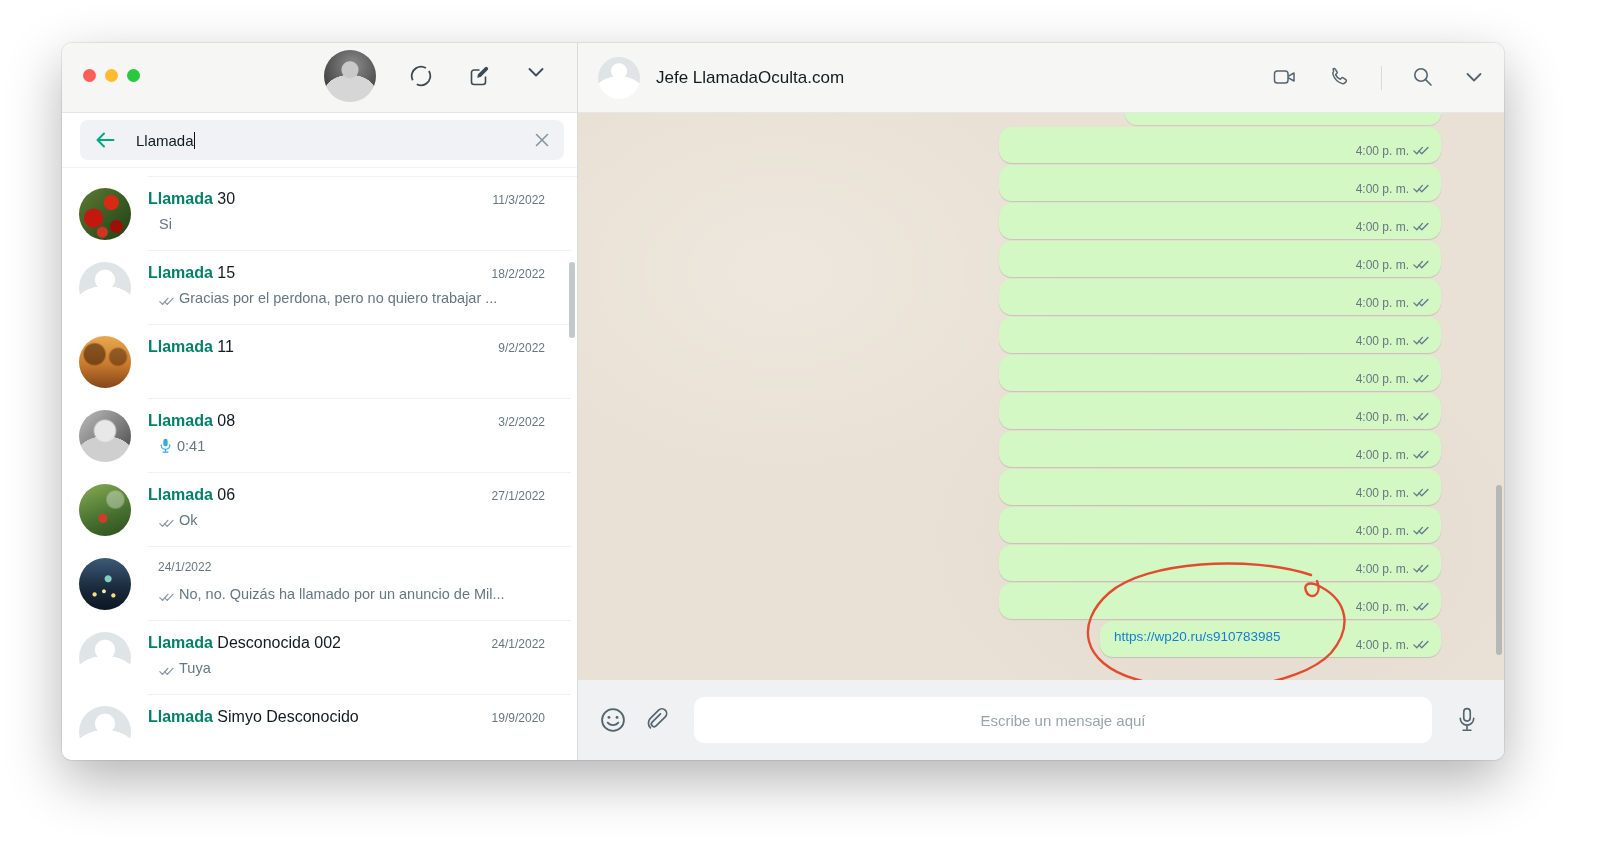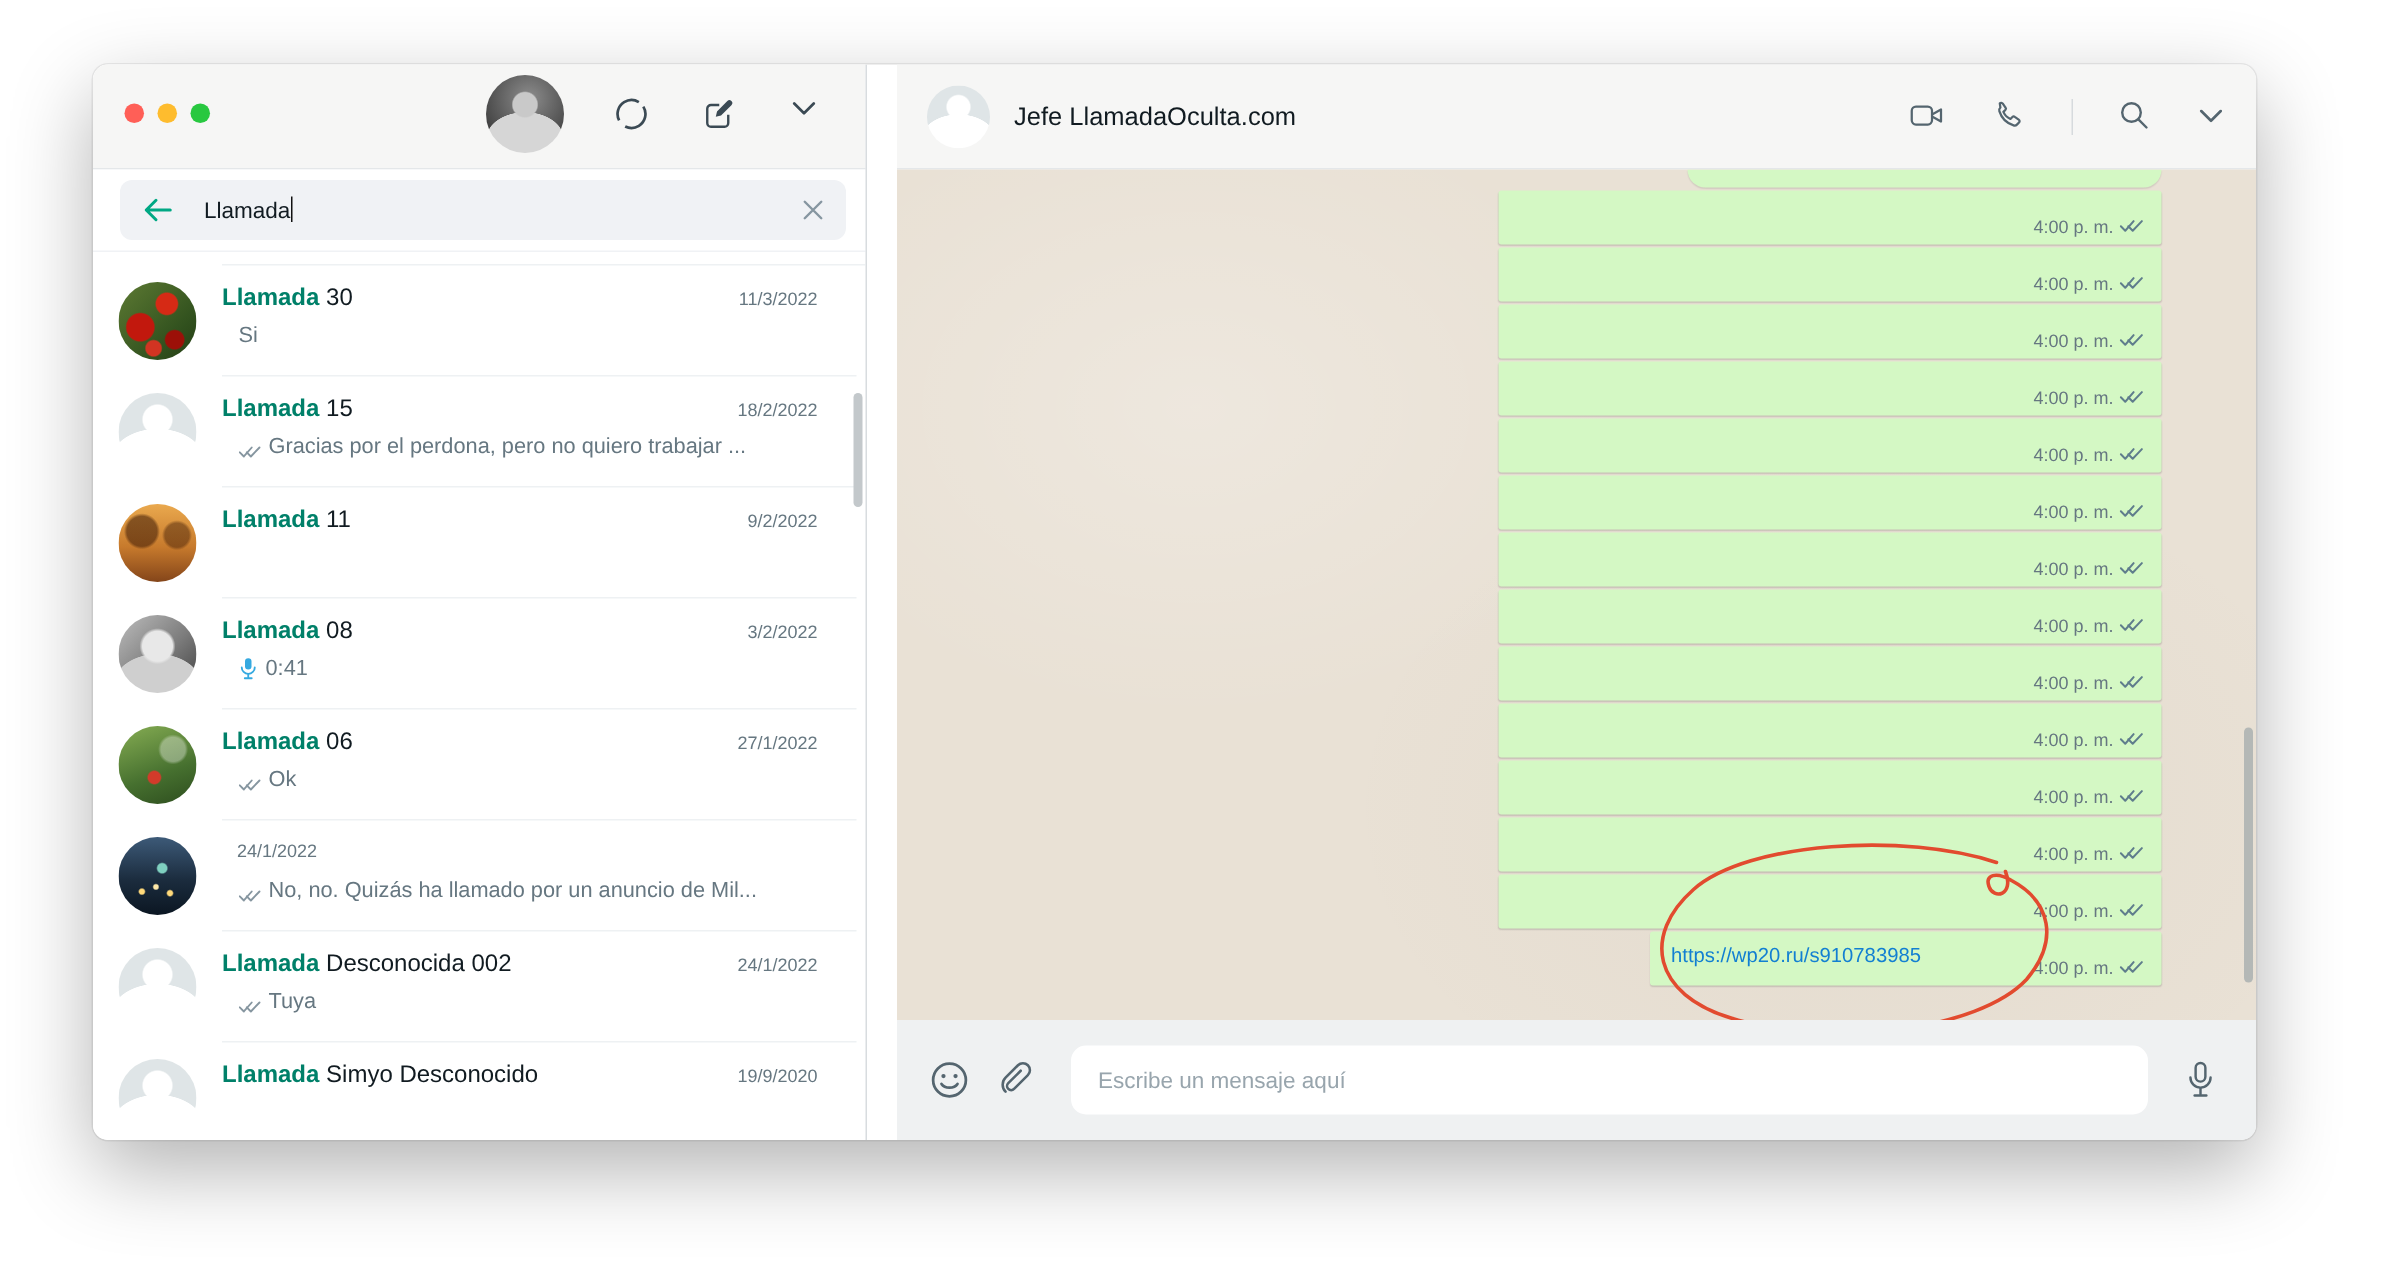--- a/index.html
+++ b/index.html
@@ -61,45 +61,45 @@
             radial-gradient(circle at 56% 40%, #7fd0c0 0 3px, transparent 4px),
             linear-gradient(180deg,#3d5a78,#1b2c3e 55%,#0b1622); }
   .row-top{ position:absolute; left:86px; top:13px; right:32px; display:flex; align-items:baseline; }
   .row-name{ font-size:16px; color:var(--ink); font-weight:500; white-space:nowrap; overflow:hidden; text-overflow:ellipsis; flex:1; }
   .row-name .hl{ color:var(--accent); font-weight:700; }
   .row-date{ font-size:12px; color:var(--meta); margin-left:10px; flex:none; }
   .row-preview{ position:absolute; left:86px; top:39px; right:40px; font-size:14.5px; color:var(--meta); white-space:nowrap; overflow:hidden; display:flex; align-items:flex-end; gap:5px;margin-left:11px; }
   .row-preview .chk{ color:#8696a0; flex:none; display:inline-flex; }
   .sb-scroll{ position:absolute; right:2px; top:219px; width:6px; height:76px; border-radius:3px; background:#c3c8cb; }
   
-  .chat{ position:relative; flex:1; height:100%; display:flex; flex-direction:column; border-left:1px solid #d8dcdf;padding-left:20px; }
+  .chat{ position:relative; flex:1; height:100%; display:flex; flex-direction:column; border-left:1px solid #d8dcdf; }
   .chat-header{ height:70px; background:#f6f6f5; border-bottom:1px solid #e4e7e9; display:flex; align-items:center; padding:0 22px 0 20px; flex:none; }
   .ch-avatar{ width:42px; height:42px; border-radius:50%; overflow:hidden; flex:none;
     background:radial-gradient(circle at 50% 34%, #ffffff 0 7.5px, transparent 8.5px),
     radial-gradient(25px 17px at 50% 86%, #ffffff 0 98%, transparent), #dfe5e7; }
   .ch-title{ margin-left:16px; font-size:17px; font-weight:500; color:var(--ink); flex:1; white-space:nowrap; overflow:hidden; }
   .ch-icons{ display:flex; align-items:center; gap:30px; color:var(--icon-soft); }
   .ch-icons .icon{ width:24px; height:24px; cursor:pointer; }
   .v-div{ width:1px; height:24px; background:#d6dadd; }
   .messages{ position:relative; flex:1; background:
       radial-gradient(420px 300px at 22% 28%, rgba(255,255,255,.22), transparent 70%),
       radial-gradient(480px 340px at 70% 75%, rgba(121,101,77,.05), transparent 70%),
       var(--chat-bg); overflow:hidden; }
   .bubbles{ position:absolute; top:0; right:63px; width:442px; display:flex; flex-direction:column; align-items:flex-end; gap:2px; }
-  .bubble{ position:relative; width:442px; height:36px; background:var(--bubble); border-radius:2px; box-shadow:0 1px 1px rgba(0,0,0,.14); }
+  .bubble{ position:relative; width:442px; height:36px; background:var(--bubble); border-radius:13px; box-shadow:0 1px 1px rgba(0,0,0,.14); }
   .bubble.partial{ width:316px; height:12px; border-radius:0 0 13px 13px; box-shadow:0 1px 1px rgba(0,0,0,.10); }
   .bubble.linkmsg{ width:341px; display:flex; align-items:center; }
   .msg-meta{ position:absolute; right:12px; bottom:5px; font-size:12px; color:var(--meta); display:flex; align-items:center; gap:4px; white-space:nowrap; }
   .msg-meta .chk{ color:#5f7d8c; display:inline-flex; }
   .msg-link{ font-size:13.5px; color:var(--link); text-decoration:none; margin-left:14px; margin-bottom:6px; white-space:nowrap; }
   .annotation{ position:absolute; left:495px; top:446px; width:290px; height:140px; pointer-events:none; }
   .chat-scroll{ position:absolute; right:2px; top:372px; width:6px; height:170px; border-radius:3px; background:#aeb4b2; opacity:.9; }
   .composer{ height:80px; background:#eff1f2; display:flex; align-items:center; padding:0 22px; gap:18px; flex:none; }
   .cmp-icon{ width:26px; height:26px; color:var(--icon-soft); flex:none; cursor:pointer; }
-  .cmp-input{ flex:1; height:46px; background:#fff; border-radius:10px; display:flex; align-items:center; padding:0 18px; margin:0 6px; cursor:text; }
+  .cmp-input{ flex:1; height:46px; background:#fff; border-radius:10px; display:flex; align-items:center; padding:0 18px; margin:0 6px; cursor:text;justify-content:center; }
   .cmp-placeholder{ font-size:15px; color:#98a5ad; }
   svg{ display:block; }
 </style>
 </head>
 <body>
 
 <div>
   <div class="window">
 
     <aside class="sidebar">

